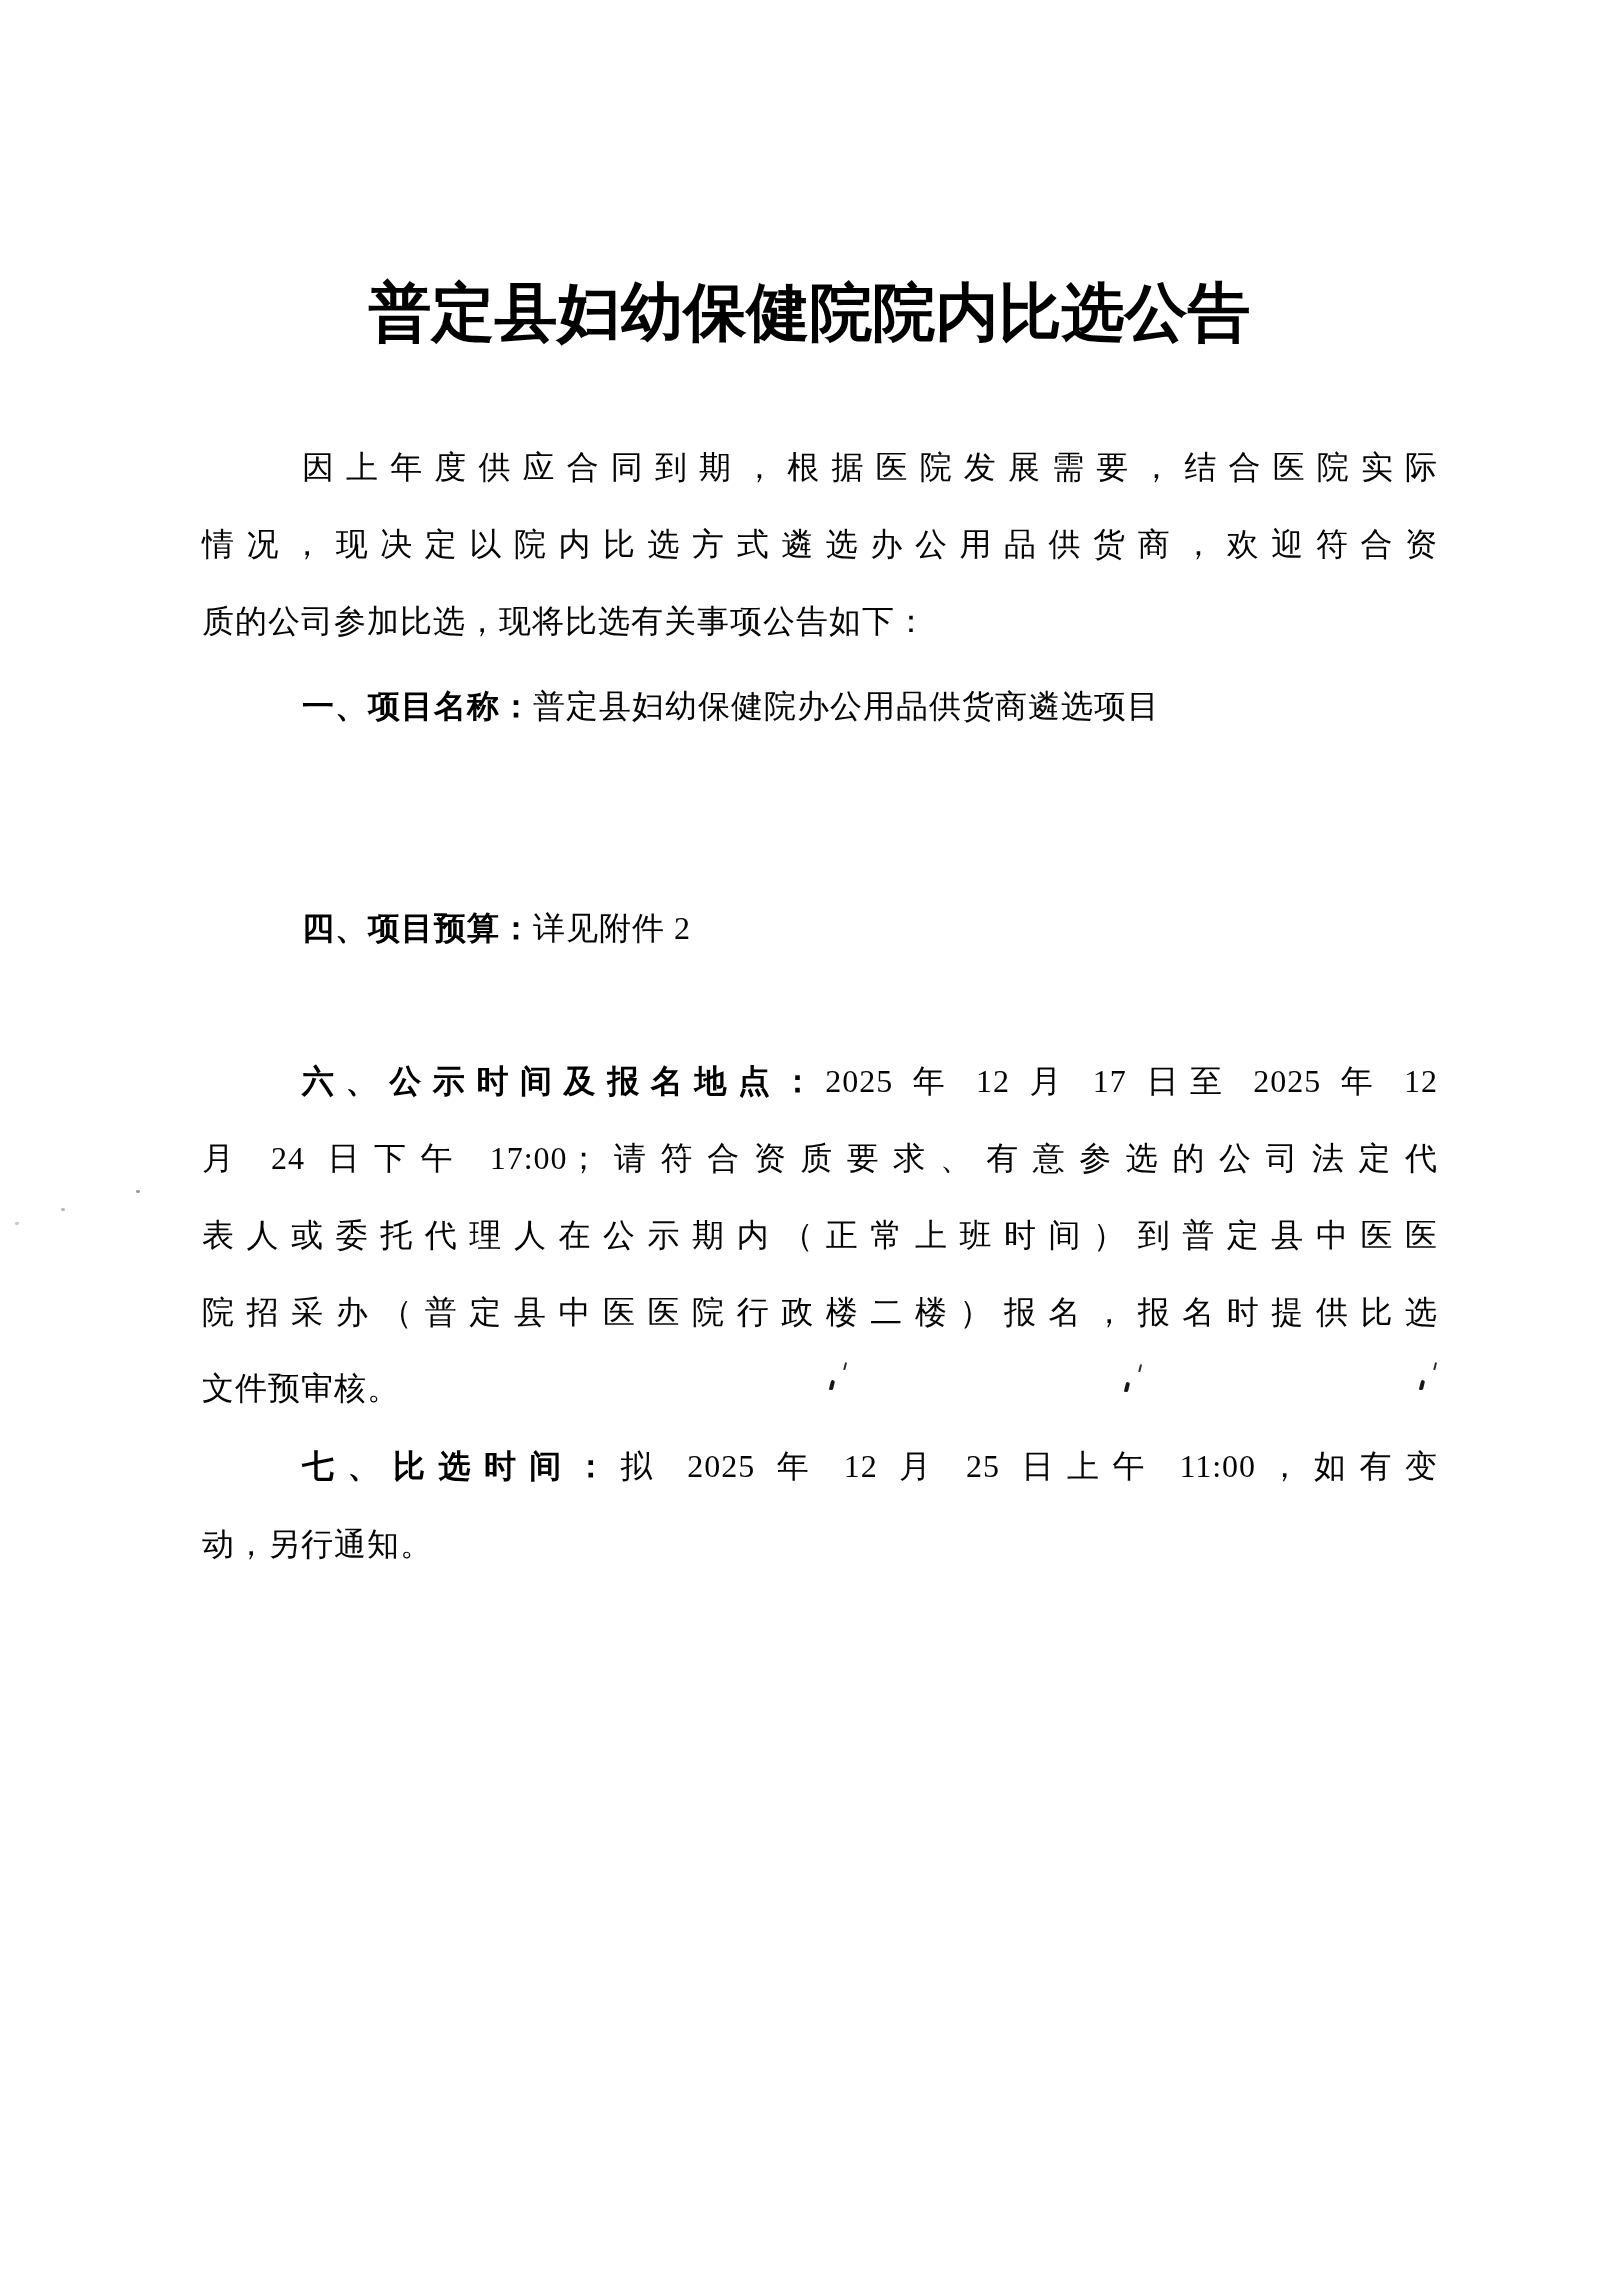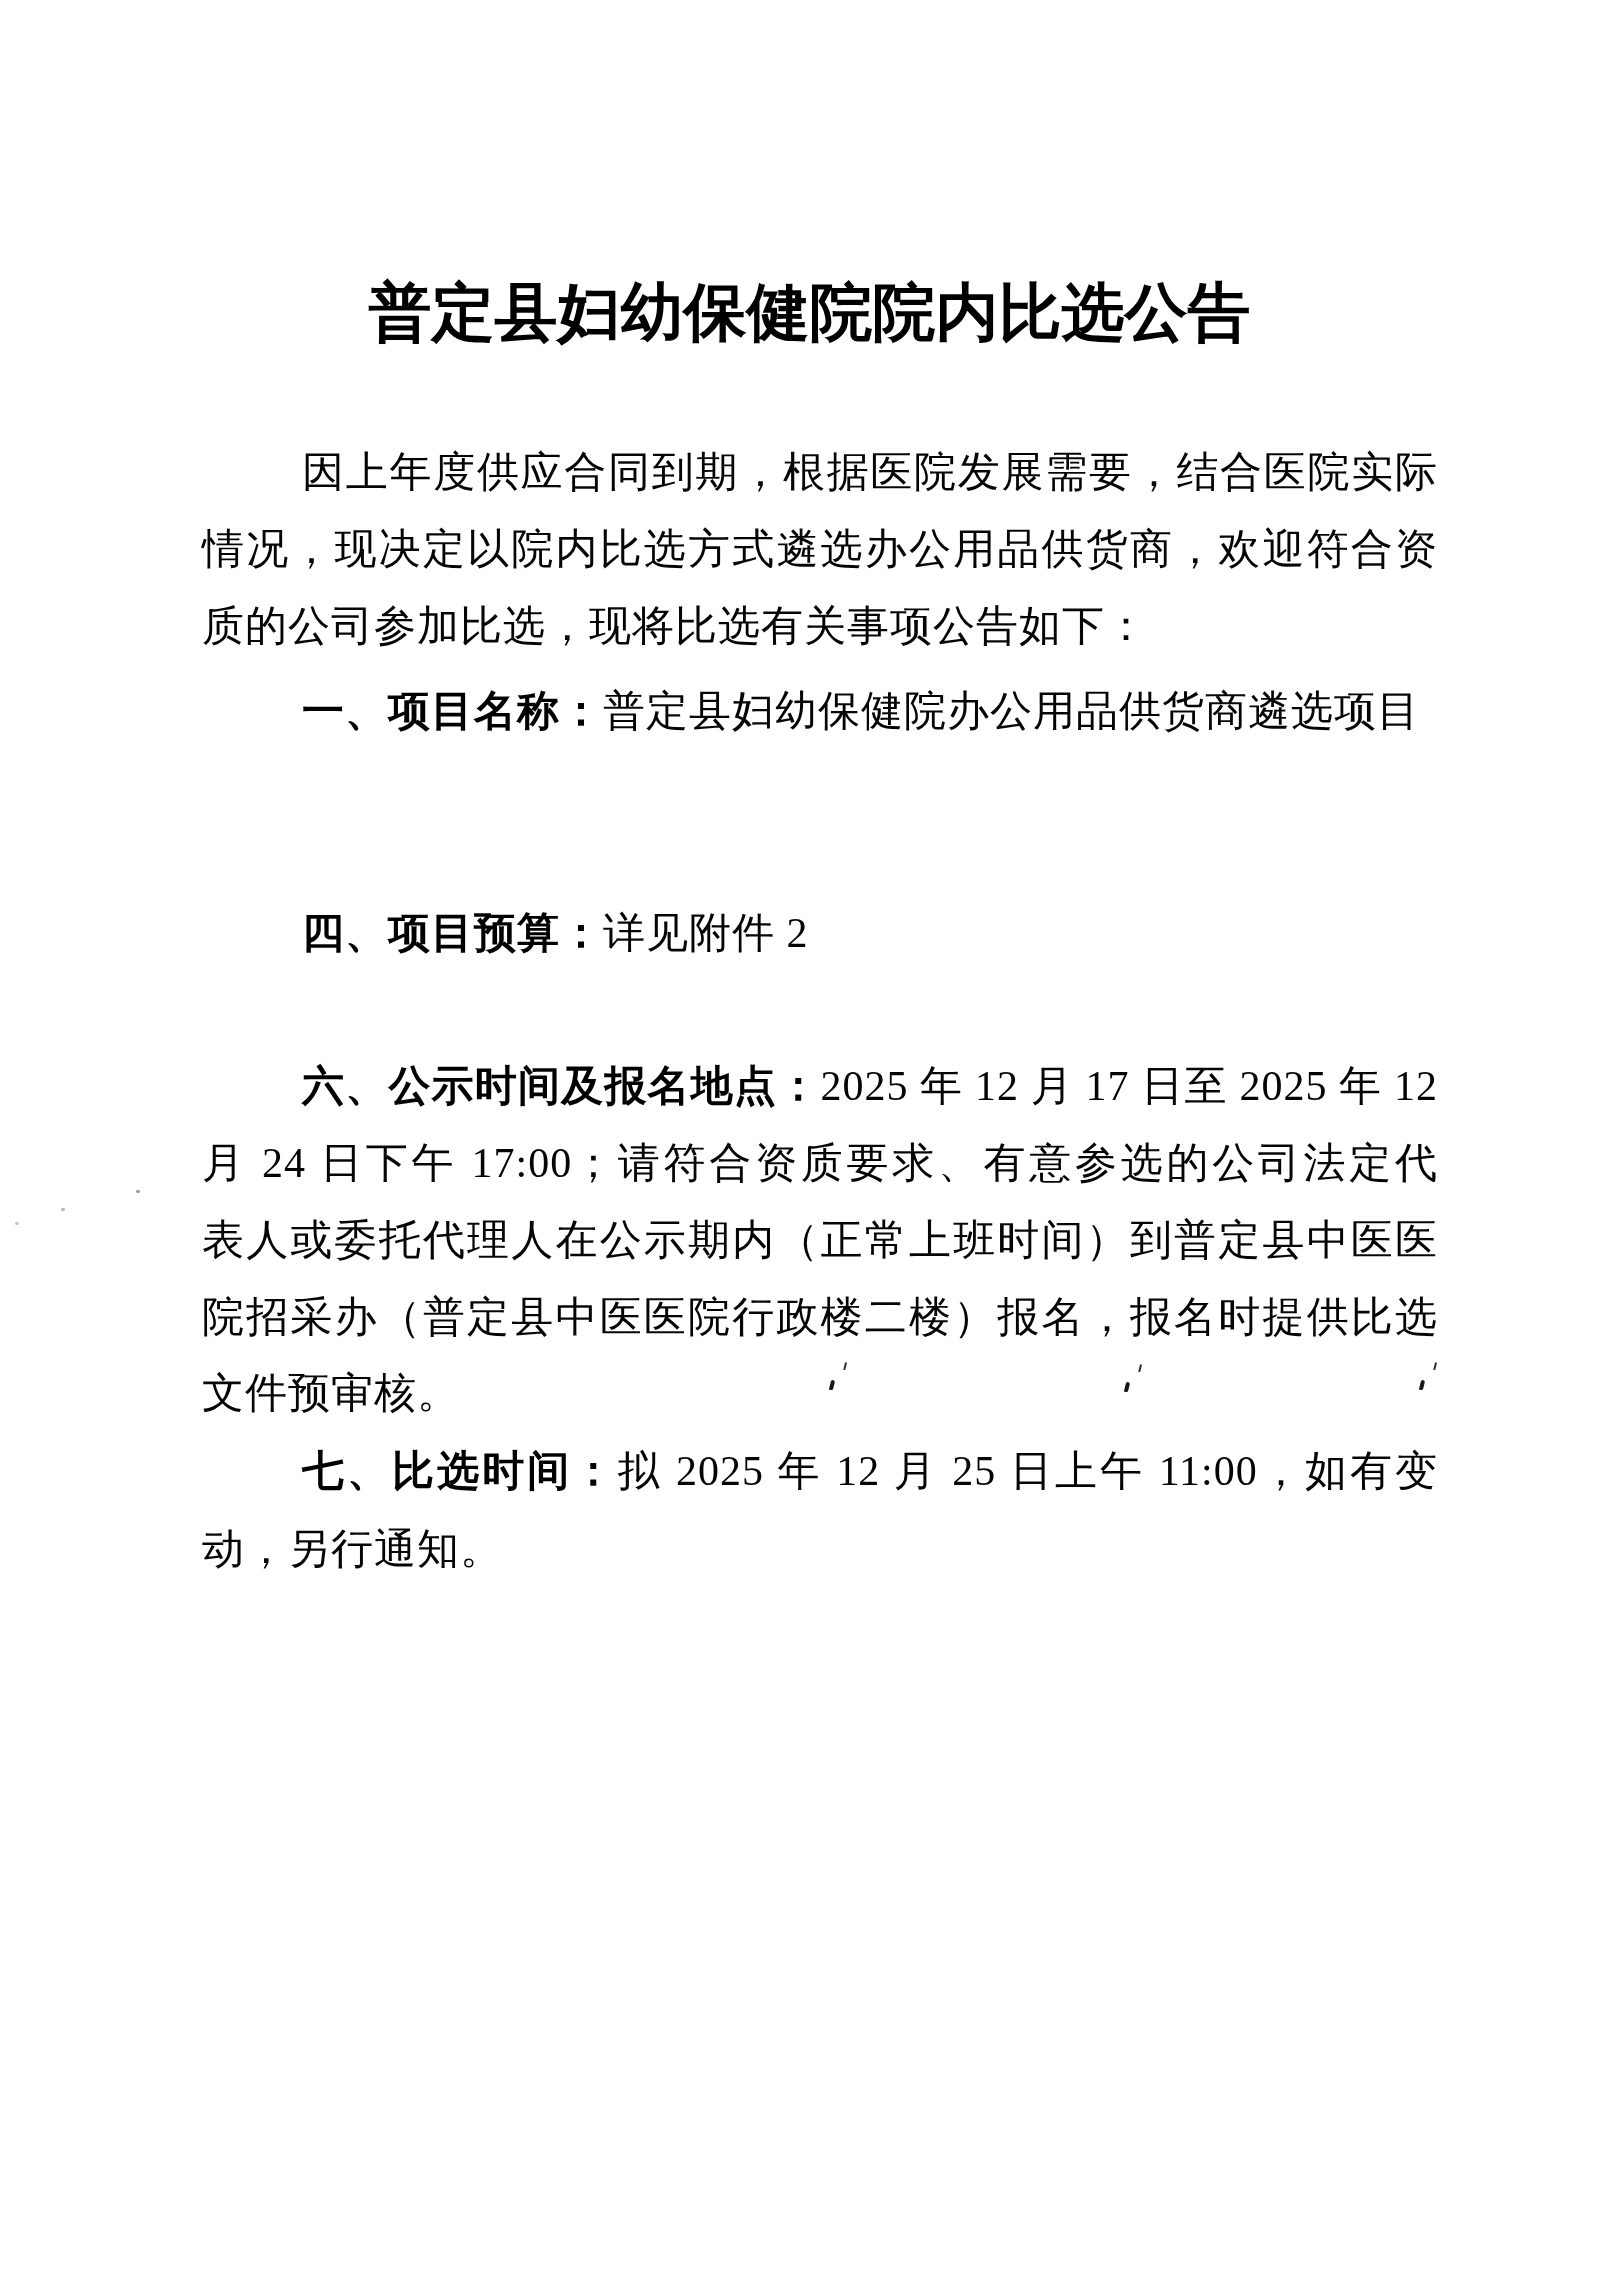--- a/index.html
+++ b/index.html
@@ -22,21 +22,21 @@
     font-weight: bold;
     font-size: 63px;
     line-height: 1;
     color: #000;
     letter-spacing: 0px;
   }
   .line {
     position: absolute; left: 202px;
     width: 1236px;
     box-sizing: border-box;
-    font-size: 42px;
+    font-size: 32px;
     line-height: 1;
     letter-spacing: 1px;
     color: #050505;
     white-space: nowrap;
   }
   .wrap { white-space: normal; }
   .indent { padding-left: 100px; }
   .just {
     white-space: normal;
     text-align: justify;

